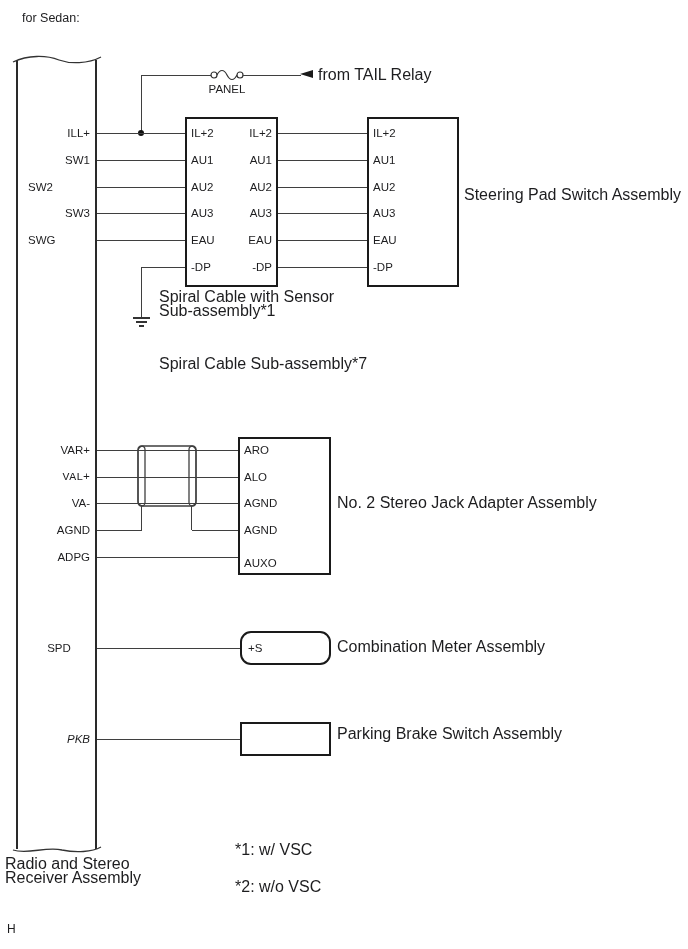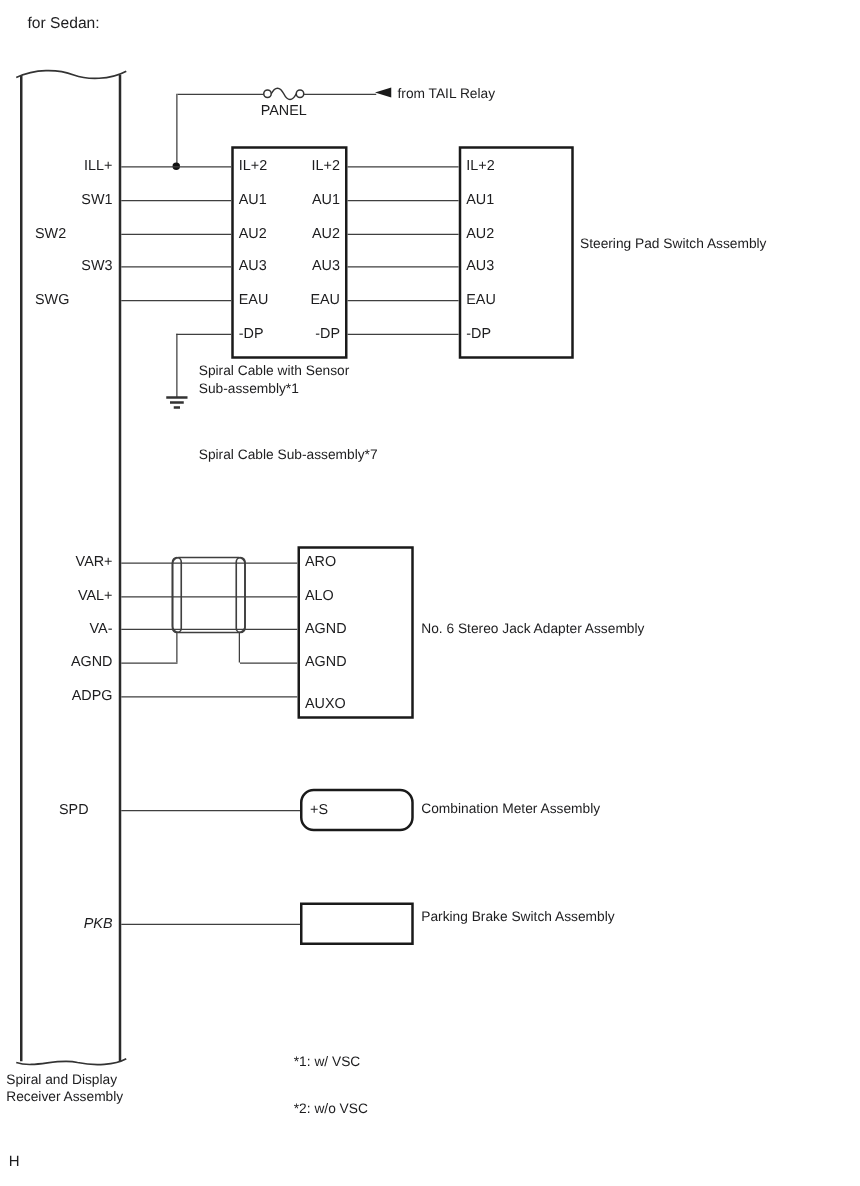--- a/index.html
+++ b/index.html
@@ -1,20 +1,20 @@
 <!DOCTYPE html>
 <html><head>
 <meta charset="utf-8">
 <style>
   html,body{margin:0;padding:0;background:#fff;}
   .canvas{
     position:relative;width:688px;height:949px;background:#ffffff;
     font-family:"Liberation Sans", sans-serif;color:#1d1d1f;overflow:hidden;
   }
-  .t{position:absolute;font-size:11px;line-height:14px;white-space:nowrap;color:#1d1d1f;}
+  .t{position:absolute;font-size:16px;line-height:14px;white-space:nowrap;color:#1d1d1f;}
   .pin{font-size:11.5px;height:14px;line-height:14px;}
   .hl{position:absolute;height:1px;background:#3f3f3f;}
   .vl{position:absolute;width:1px;background:#3f3f3f;}
   .edge{position:absolute;width:2px;background:#2a2a2a;}
   .box{position:absolute;border:2px solid #1a1a1a;background:#fff;box-sizing:content-box;}
   .dot{position:absolute;width:6px;height:6px;border-radius:3px;background:#111;}
   .gbar{position:absolute;height:2px;background:#333;}
   .arrow-left{position:absolute;width:0;height:0;
     border-top:4.5px solid transparent;border-bottom:4.5px solid transparent;
     border-right:13px solid #1a1a1a;}
@@ -28,30 +28,30 @@
   <div class="t" style="left:22px;top:11px;font-size:12.5px;">for Sedan:</div>
 
   <div class="edge" style="left:16px;top:60px;height:789px;"></div>
   <div class="edge" style="left:95px;top:60px;height:789px;"></div>
   <svg style="left:10px;top:52px;" width="95" height="14" viewBox="0 0 95 14">
     <path d="M3,10 C18,3 36,3 49,8 C60,12 78,12 91,5" fill="none" stroke="#333" stroke-width="1.3"></path>
   </svg>
   <svg style="left:10px;top:843px;" width="95" height="14" viewBox="0 0 95 14">
     <path d="M3,7 C18,12 36,3 52,7 C66,10 82,9 91,4" fill="none" stroke="#333" stroke-width="1.3"></path>
   </svg>
-  <div class="t" style="left:5px;top:857px;">Spiral and Display</div>
+  <div class="t" style="left:5px;top:857px;">Radio and Stereo</div>
   <div class="t" style="left:5px;top:871px;">Receiver Assembly</div>
 
   <div class="t pin" style="left:28px;top:126px;width:62px;text-align:right;">ILL+</div>
   <div class="t pin" style="left:28px;top:153px;width:62px;text-align:right;">SW1</div>
   <div class="t pin" style="left:28px;top:180px;width:62px;text-align:left;">SW2</div>
   <div class="t pin" style="left:28px;top:206px;width:62px;text-align:right;">SW3</div>
   <div class="t pin" style="left:28px;top:233px;width:62px;text-align:left;">SWG</div>
   <div class="t pin" style="left:28px;top:443px;width:62px;text-align:right;">VAR+</div>
-  <div class="t pin" style="left:28px;top:470px;width:62px;text-align:right;">VAL+</div>
+  <div class="t pin" style="left:28px;top:470px;width:62px;text-align:right;font-family:Liberation Mono, monospace;">VAL+</div>
   <div class="t pin" style="left:28px;top:496px;width:62px;text-align:right;">VA-</div>
   <div class="t pin" style="left:28px;top:523px;width:62px;text-align:right;">AGND</div>
   <div class="t pin" style="left:28px;top:550px;width:62px;text-align:right;">ADPG</div>
   <div class="t pin" style="left:28px;top:641px;width:62px;text-align:center;">SPD</div>
   <div class="t pin" style="left:28px;top:732px;width:62px;text-align:right;font-style:italic;">PKB</div>
 
   <div class="hl" style="left:142px;top:75px;width:69px;"></div>
   <svg style="left:205px;top:66px;" width="45" height="18" viewBox="0 0 45 18">
     <circle cx="9" cy="9" r="3" fill="#fff" stroke="#333" stroke-width="1.2"></circle>
     <path d="M12,9 C15,3 19,3 22,9 C25,15 29,15 32,9" fill="none" stroke="#333" stroke-width="1.2"></path>
@@ -122,21 +122,21 @@
   </svg>
   <div class="vl" style="left:141px;top:506px;height:24px;"></div>
   <div class="vl" style="left:191px;top:506px;height:24px;"></div>
 
   <div class="box" style="left:238px;top:437px;width:89px;height:134px;"></div>
   <div class="t pin" style="left:244px;top:443px;">ARO</div>
   <div class="t pin" style="left:244px;top:470px;">ALO</div>
   <div class="t pin" style="left:244px;top:496px;">AGND</div>
   <div class="t pin" style="left:244px;top:523px;">AGND</div>
   <div class="t pin" style="left:244px;top:556px;">AUXO</div>
-  <div class="t" style="left:337px;top:496px;">No. 6 Stereo Jack Adapter Assembly</div>
+  <div class="t" style="left:337px;top:496px;">No. 2 Stereo Jack Adapter Assembly</div>
 
   <div class="hl" style="left:97px;top:648px;width:143px;"></div>
   <div class="box" style="left:240px;top:631px;width:87px;height:30px;border-radius:11px;"></div>
   <div class="t pin" style="left:248px;top:641px;">+S</div>
   <div class="t" style="left:337px;top:640px;">Combination Meter Assembly</div>
 
   <div class="hl" style="left:97px;top:739px;width:143px;"></div>
   <div class="box" style="left:240px;top:722px;width:87px;height:30px;"></div>
   <div class="t" style="left:337px;top:727px;">Parking Brake Switch Assembly</div>
 

